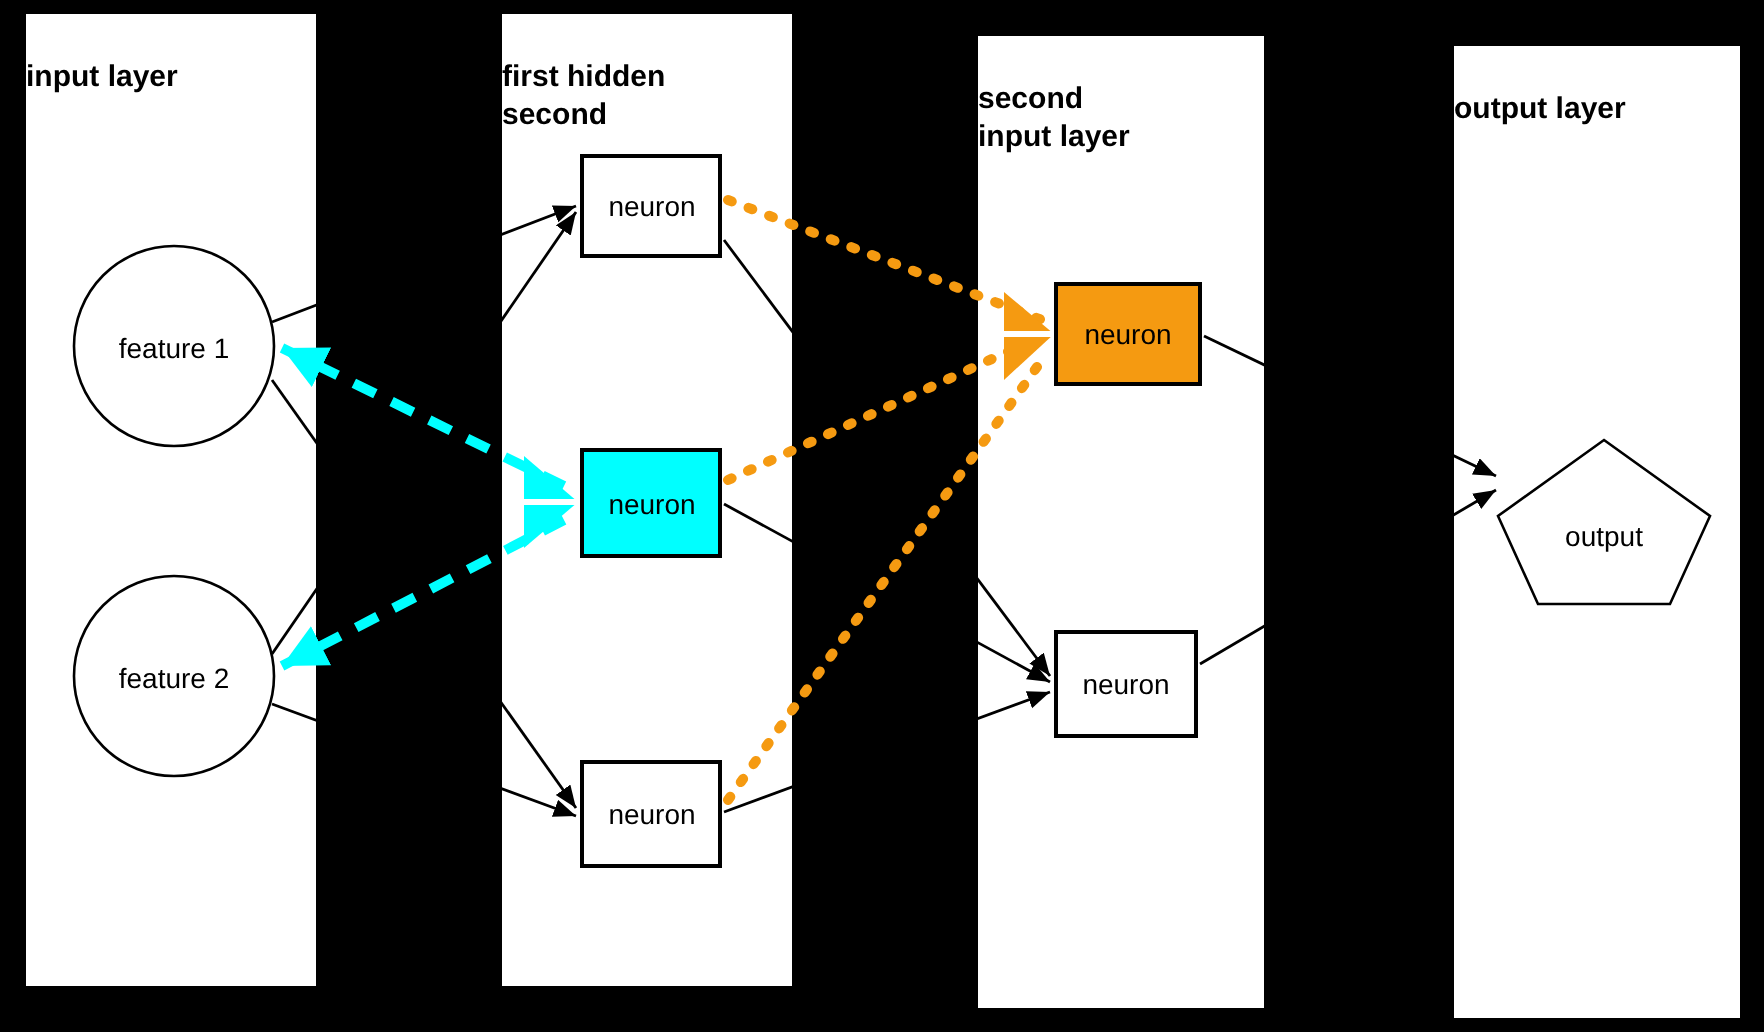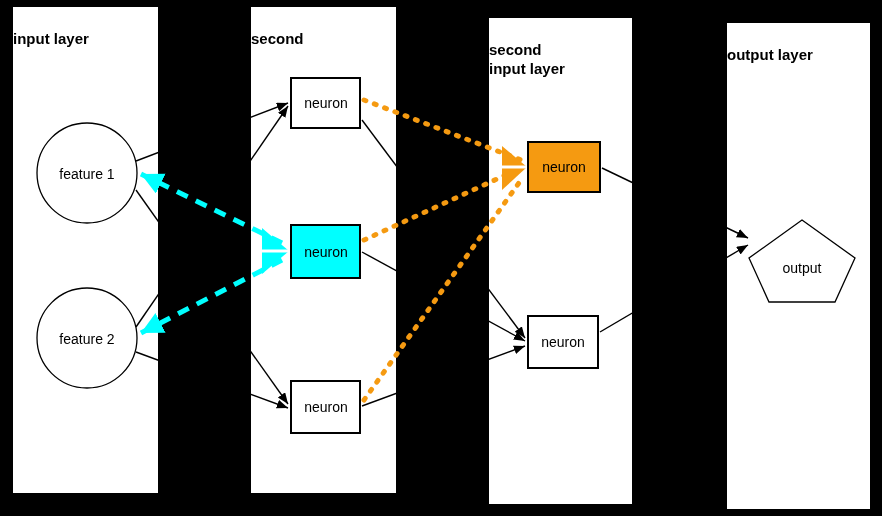--- a/index.html
+++ b/index.html
@@ -81,21 +81,21 @@
 </head>
 <body>
 
 <div id="canvas">
 
   <div class="panel" style="left:13px; top:7px; width:145px; height:486px;">
     <div class="panel-title" style="top:22px;">input layer</div>
   </div>
 
   <div class="panel" style="left:251px; top:7px; width:145px; height:486px;">
-    <div class="panel-title" style="top:22px;"><div>second</div></div>
+    <div class="panel-title" style="top:22px;"><div>first hidden</div><div>second</div></div>
   </div>
 
   <div class="panel" style="left:489px; top:18px; width:143px; height:486px;">
     <div class="panel-title" style="top:22px;"><div>second</div><div>input layer</div></div>
   </div>
 
   <div class="panel" style="left:727px; top:23px; width:143px; height:486px;">
     <div class="panel-title" style="top:22px;">output layer</div>
   </div>
 

